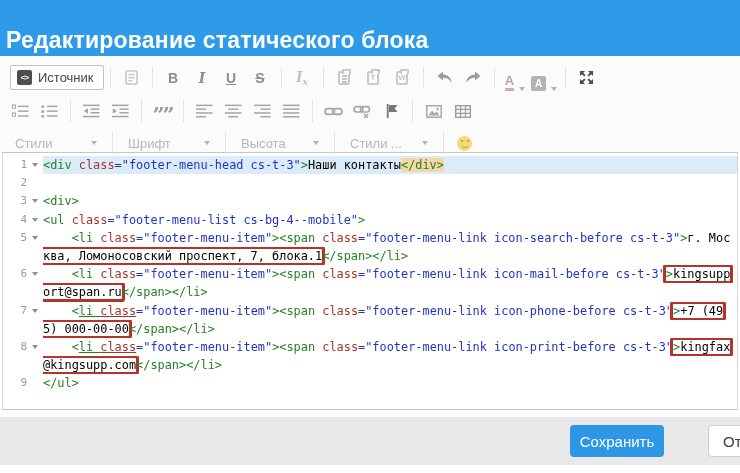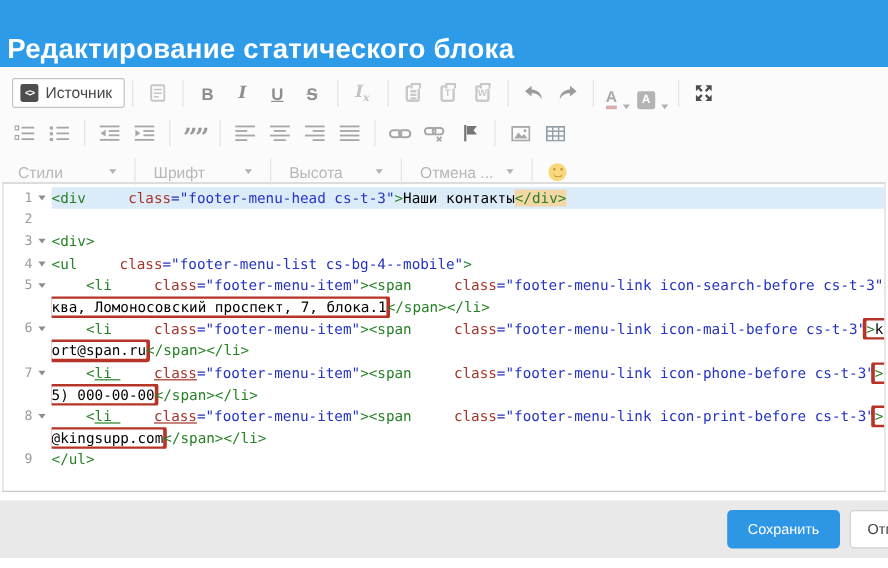--- a/index.html
+++ b/index.html
@@ -64,32 +64,32 @@
             font-family:"DejaVu Sans Mono", monospace; font-size:11.9px; }
   .code-row { display:flex; height:18.2px; line-height:18.2px; white-space:pre; }
   .gut { width:40px; flex:none; display:flex; }
   .lnum { width:24px; text-align:right; color:#9a9a9a; font-size:11px; }
   .fold { width:16px; display:flex; align-items:center; justify-content:center; }
   .fold .tri { width:0; height:0; border-left:3.5px solid transparent; border-right:3.5px solid transparent;
                border-top:4.5px solid #8c8c8c; }
   .code-text { flex:1; overflow:hidden; }
   .code-row.active .code-text { background:#dcebf8; }
   .tk-tag { color:#268026; }
-  .tk-attr { color:#a5342a;margin-left:28px; }
+  .tk-attr { color:#a5342a; }
   .tk-str { color:#2433c4; }
   .tk-txt { color:#000;margin-top:28px; }
   .tk-u { text-decoration:underline; }
   .tk-hl { background:#f3d7a6; }
   .redbox { box-shadow:0 0 0 3px #b63327; border-radius:1px; }
 
   
   .dlg-footer { margin-top:7px; height:48px; background:#e9e9e9; display:flex; align-items:center;
                 justify-content:flex-end; padding-right:0; }
-  .btn { height:32px; border-radius:4px; font-size:12px; display:flex; align-items:center;
-         justify-content:center; flex:none; }
+  .btn { height:32px; border-radius:4px; font-size:15px; display:flex; align-items:center;
+         justify-content:center; flex:none;margin-left:36px; }
   .btn-save { background:#2D96E5; color:#fff; width:94px; margin-right:8px; }
   .btn-cancel { background:#fff; color:#3a3a3a; border:1px solid #cfcfcf; width:110px; margin-right:-78px;
                 justify-content:flex-start; padding-left:14px; }
   svg { display:block; }
 </style>
 </head>
 <body>
 
 <div class="dlg-header">
   <div class="dlg-title">Редактирование статического блока</div>
@@ -295,21 +295,21 @@
       <span class="dd-lbl">Шрифт</span>
       <span class="caret"></span>
     </div>
     <span class="sep"></span>
     <div class="dd" style="width:96px">
       <span class="dd-lbl">Высота</span>
       <span class="caret"></span>
     </div>
     <span class="sep"></span>
     <div class="dd" style="width:96px">
-      <span class="dd-lbl">Отмена ...</span>
+      <span class="dd-lbl">Стили ...</span>
       <span class="caret"></span>
     </div>
     <span class="sep"></span>
     <div class="tbtn">
       <span class="smile"></span>
     </div>
   </div>
 </div>
 
 <div class="editor" id="code-rows">

